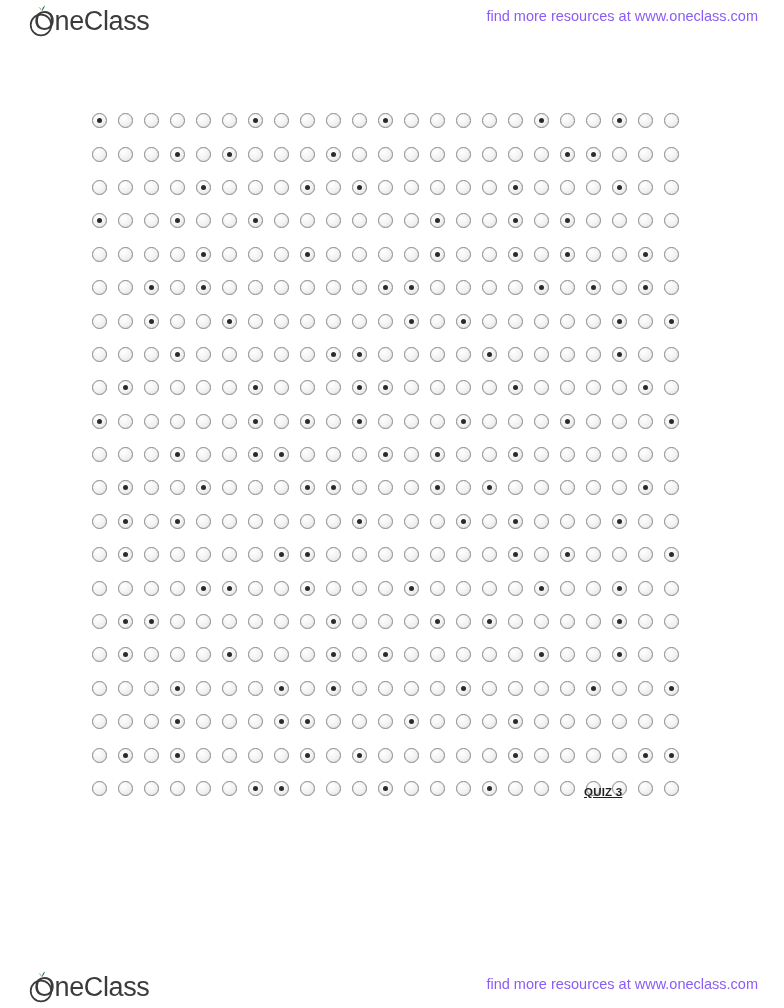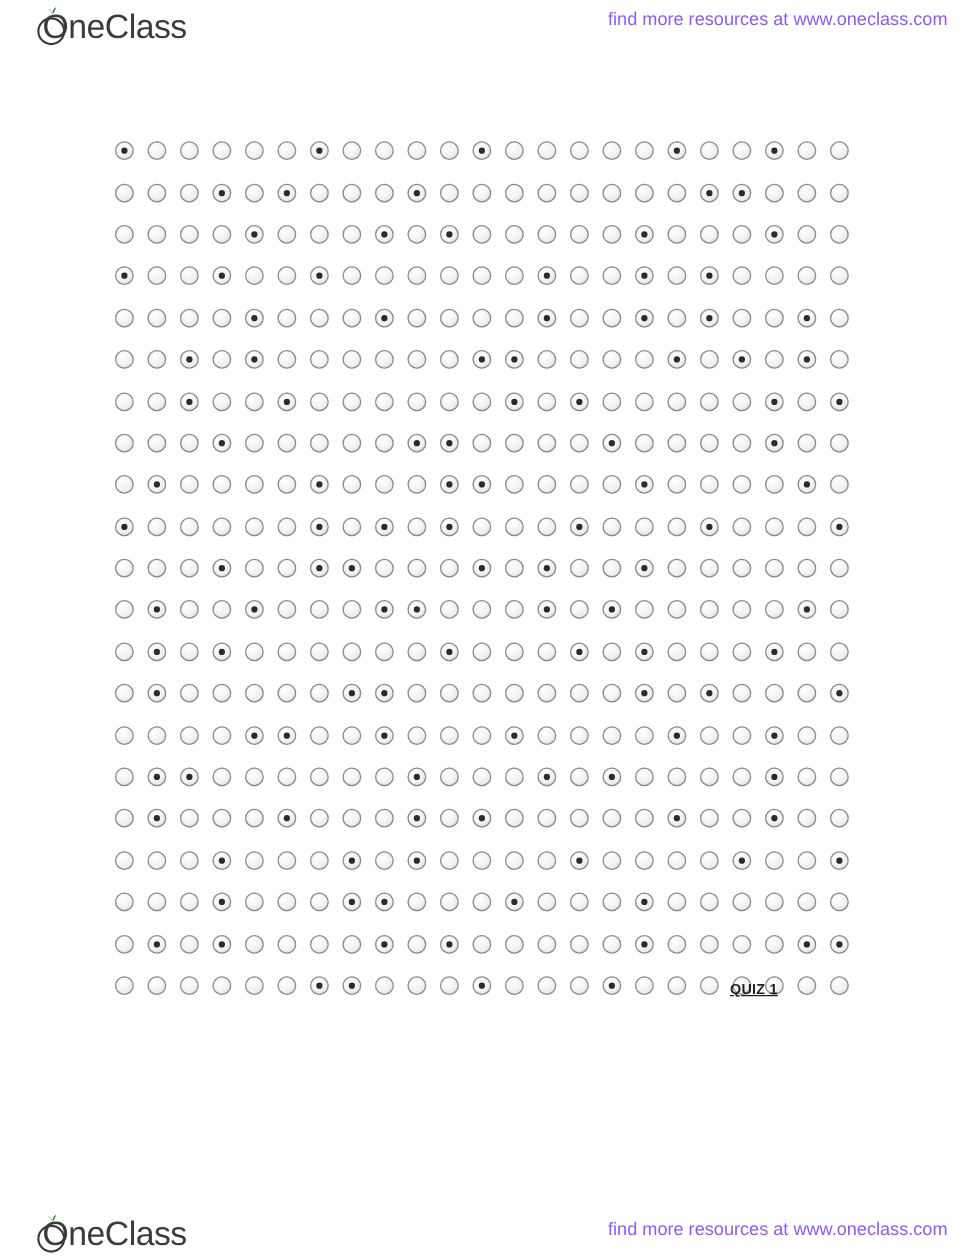--- a/index.html
+++ b/index.html
@@ -1635,21 +1635,21 @@
       </div>
       <div class="bubble">
         <span class="ring"></span>
       </div>
       <div class="bubble">
         <span class="ring"></span>
       </div>
     </div>
   </div>
 
-<div class="quiz-label">QUIZ 1</div>
+<div class="quiz-label">QUIZ 3</div>
 
 <div class="page-footer">
   <div class="brand">
     <div class="brand-mark">
       <svg class="leaf" viewBox="0 0 20 14" xmlns="http://www.w3.org/2000/svg" aria-hidden="true">
         <path d="M10 13 C10 8 11 4 16 1 C14 7 12 10 10 13 Z" fill="#1f7a3d"></path>
         <path d="M10 13 C8 9 6 6 2 4 C6 5 9 8 10 13 Z" fill="#145c2e"></path>
       </svg>
       <svg viewBox="0 0 26 34" width="26" height="34" xmlns="http://www.w3.org/2000/svg" aria-hidden="true">
         <circle cx="13" cy="21" r="10.3" fill="none" stroke="#3b3b3b" stroke-width="1.7"></circle>

